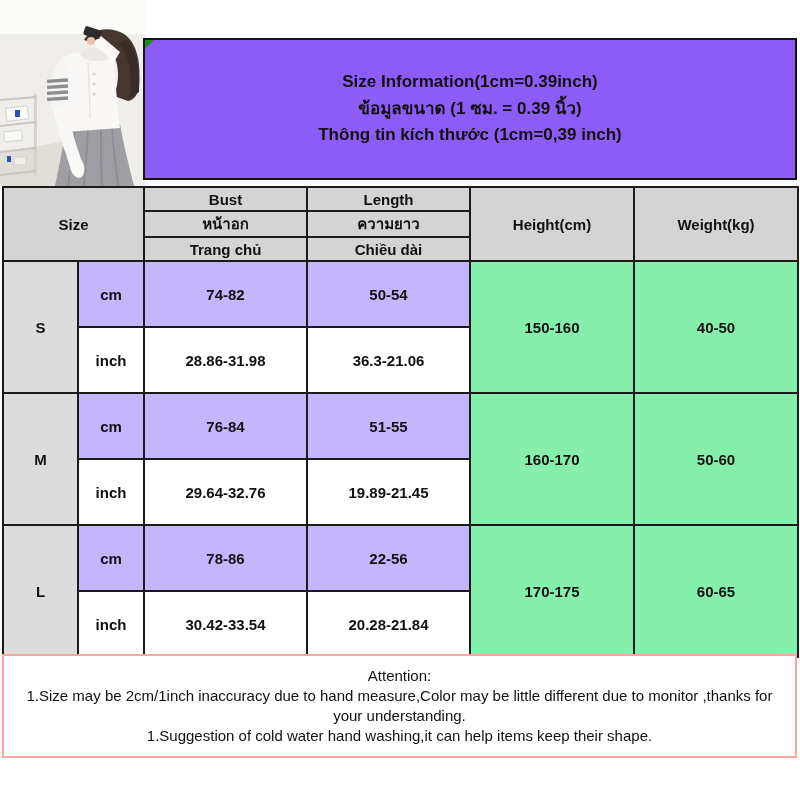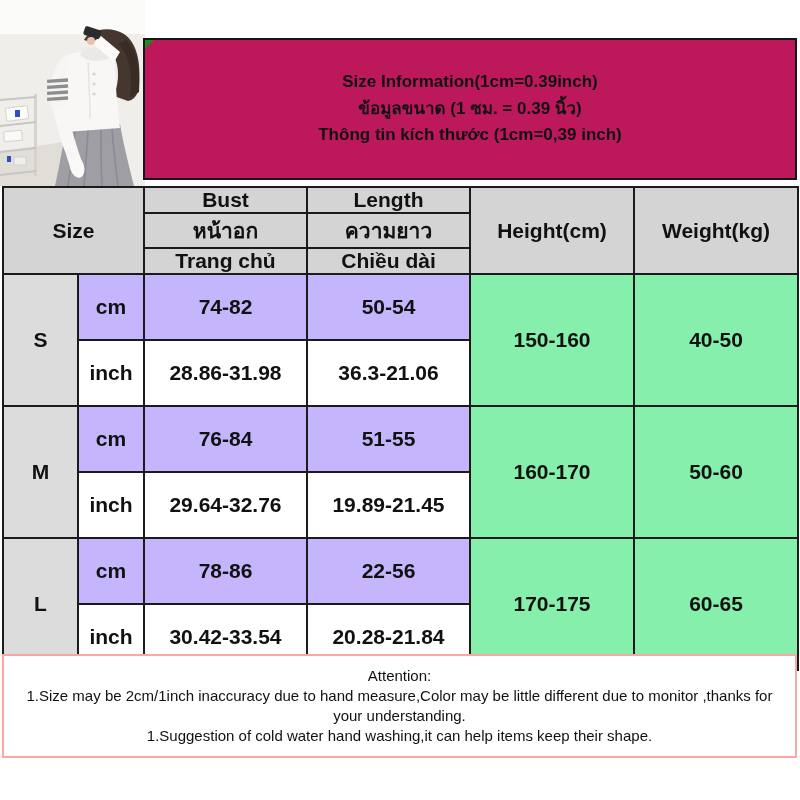--- a/index.html
+++ b/index.html
@@ -5,37 +5,37 @@
   html,body{margin:0;padding:0;background:#ffffff;}
   .canvas{
     position:relative;width:800px;height:800px;background:#ffffff;overflow:hidden;
     font-family:"Liberation Sans","DejaVu Sans",sans-serif;color:#111;
   }
   
   .photo{position:absolute;left:0;top:0;width:145px;height:186px;display:block;}
   
   .header-box{
     position:absolute;left:143px;top:38px;width:654px;height:142px;box-sizing:border-box;
-    border:2px solid #161616;background:#be185d;
+    border:2px solid #161616;background:#8b5cf6;
     display:flex;flex-direction:column;justify-content:center;align-items:center;
     gap:6px;
   }
   .header-box .t{font-weight:700;font-size:17px;line-height:1.2;}
   .corner-marker{
     position:absolute;left:0;top:0;width:0;height:0;
     border-top:9px solid #1f8a1f;border-right:9px solid transparent;
   }
   
   table.size-table{
     position:absolute;left:2px;top:186px;width:795px;
     border-collapse:collapse;table-layout:fixed;
   }
   table.size-table td{
     border:2px solid #1b1b1b;text-align:center;vertical-align:middle;
-    font-size:21px;font-weight:700;padding:0;overflow:hidden;
+    font-size:15px;font-weight:700;padding:0;overflow:hidden;
   }
   tr.hdr-row{height:24px;}
   tr.data-row{height:66px;}
   td.hdr{background:#d4d4d4;}
   td.size-big{background:#d4d4d4;font-size:27px;}
   td.size-letter{background:#dcdcdc;font-size:17px;}
   td.cm-bg{background:#c4b5fd;}
   td.inch-bg{background:#ffffff;}
   td.span-bg{background:#86efac;}
   

